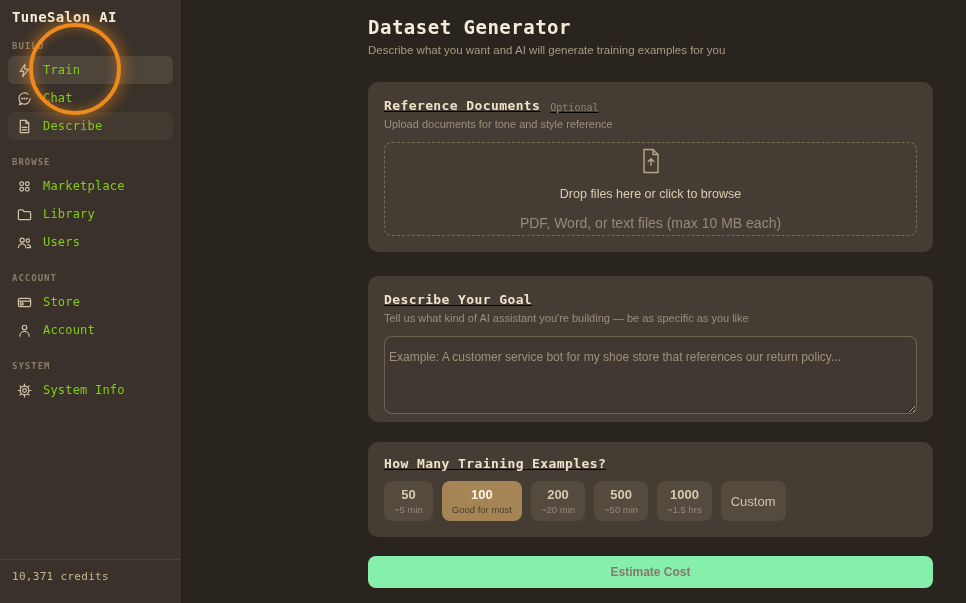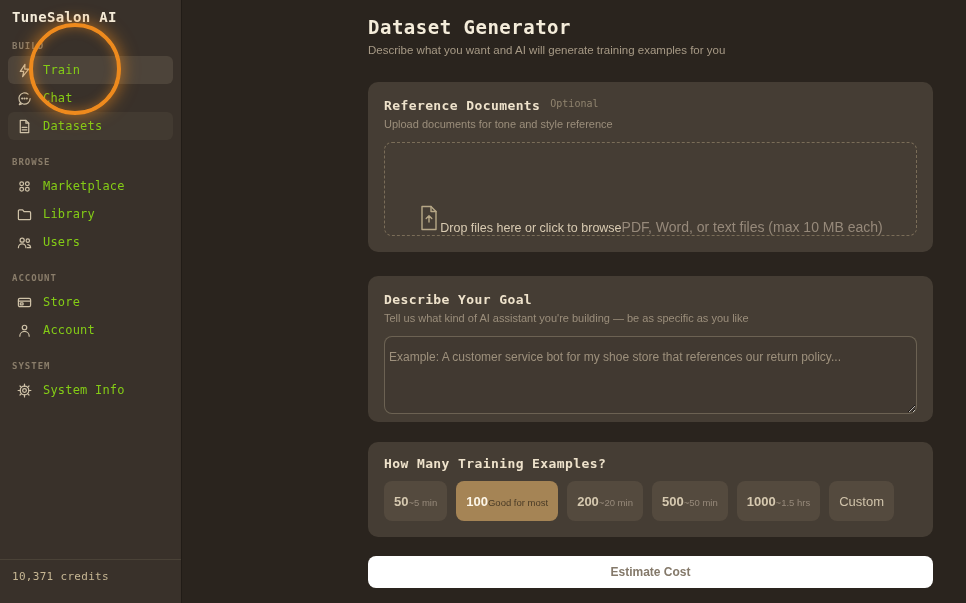--- a/index.html
+++ b/index.html
@@ -92,35 +92,35 @@
   .card{
     background:var(--bg-card);
     border-radius:10px;
     padding:16px;
     width:565px;
   }
   .card-1{margin-top:26px;height:170px;display:flex;flex-direction:column;}
   .card-2{margin-top:24px;height:146px;}
   .card-3{margin-top:20px;height:95px;padding:14px 16px;}
 
-  .card-title-row{display:flex;align-items:flex-start;gap:10px;}
+  .card-title-row{display:flex;align-items:flex-end;gap:10px;text-decoration:underline;}
   .card-title{
     font-family:"DejaVu Sans Mono","Liberation Mono",monospace;
     font-weight:bold;font-size:13px;color:#eee2cb;letter-spacing:.4px;
   }
   .optional-badge{
     font-family:"DejaVu Sans Mono","Liberation Mono",monospace;
     font-size:10px;color:#90846f;
   }
   .card-subtitle{font-size:11px;color:var(--txt-dim);margin-top:5px;}
 
   .dropzone{
     margin-top:12px;flex:1;
     border:1.5px dashed #7a6d58;border-radius:8px;
-    display:flex;flex-direction:row;align-items:flex-end;justify-content:center;
+    display:flex;flex-direction:column;align-items:center;justify-content:center;
     cursor:pointer;
   }
   .dropzone svg{stroke:#b7a887;fill:none;stroke-width:1.4;stroke-linecap:round;stroke-linejoin:round;}
   .dropzone-text{font-size:12.5px;color:#d9cbb2;margin-top:9px;}
   .dropzone-subtext{font-size:14px;color:#96897a;margin-top:14px;}
 
   .goal-textarea{
     display:block;width:533px;height:78px;margin-top:12px;
     background:rgba(0,0,0,0.05);
     border:1px solid rgba(160,148,124,.45);
@@ -129,34 +129,34 @@
     font-family:"Liberation Sans",sans-serif;
     font-size:12px;color:var(--cream);
     resize:vertical;outline:none;
   }
   .goal-textarea::placeholder{color:#9d907c;}
 
   .count-row{display:flex;gap:9px;margin-top:10px;}
   .count-btn{
     height:40px;min-width:47px;padding:0 10px;
     background:var(--bg-btn);border:none;border-radius:8px;
-    display:flex;flex-direction:row;align-items:center;justify-content:center;
+    display:flex;flex-direction:column;align-items:center;justify-content:center;
     cursor:pointer;font-family:"Liberation Sans",sans-serif;
   }
   .count-btn .count-value{font-size:13px;font-weight:bold;color:#d6c9b0;line-height:15px;}
   .count-btn .count-hint{font-size:9.5px;color:#96897a;margin-top:2px;line-height:11px;}
   .count-btn.selected{background:var(--gold);min-width:71px;}
   .count-btn.selected .count-value{color:#fdf6e8;}
   .count-btn.selected .count-hint{color:#4a3b26;font-weight:normal;}
   .count-btn.custom{min-width:58px;}
   .count-btn.custom .count-value{font-weight:normal;color:#d0c3aa;}
 
   .estimate-btn{
     display:block;width:565px;height:32px;margin-top:19px;
-    background:#ffffff;border:none;border-radius:8px;
+    background:#86efac;border:none;border-radius:8px;
     font-family:"Liberation Sans",sans-serif;
     font-size:12px;font-weight:bold;color:var(--txt-faint);
     cursor:default;
   }
 </style>
 </head>
 <body>
 
 <aside class="sidebar">
   <div class="app-title mono">TuneSalon AI</div>
@@ -184,21 +184,21 @@
     <span class="nav-label">Chat</span>
   </div>
   <div class="nav-item subtle">
     <span class="nav-icon">
       <svg viewBox="0 0 16 16">
           <path d="M3.5 1.5 h6 l3 3 v10 h-9 z"></path>
           <path d="M9.5 1.5 v3 h3"></path>
           <path d="M5.5 9 h5 M5.5 11.5 h5"></path>
         </svg>
     </span>
-    <span class="nav-label">Datasets</span>
+    <span class="nav-label">Describe</span>
   </div>
 
   <div class="section-label">BROWSE</div>
 
   <div class="nav-item">
     <span class="nav-icon">
       <svg viewBox="0 0 16 16">
           <circle cx="5" cy="5" r="2"></circle>
           <circle cx="11" cy="5" r="2"></circle>
           <circle cx="5" cy="11" r="2"></circle>

